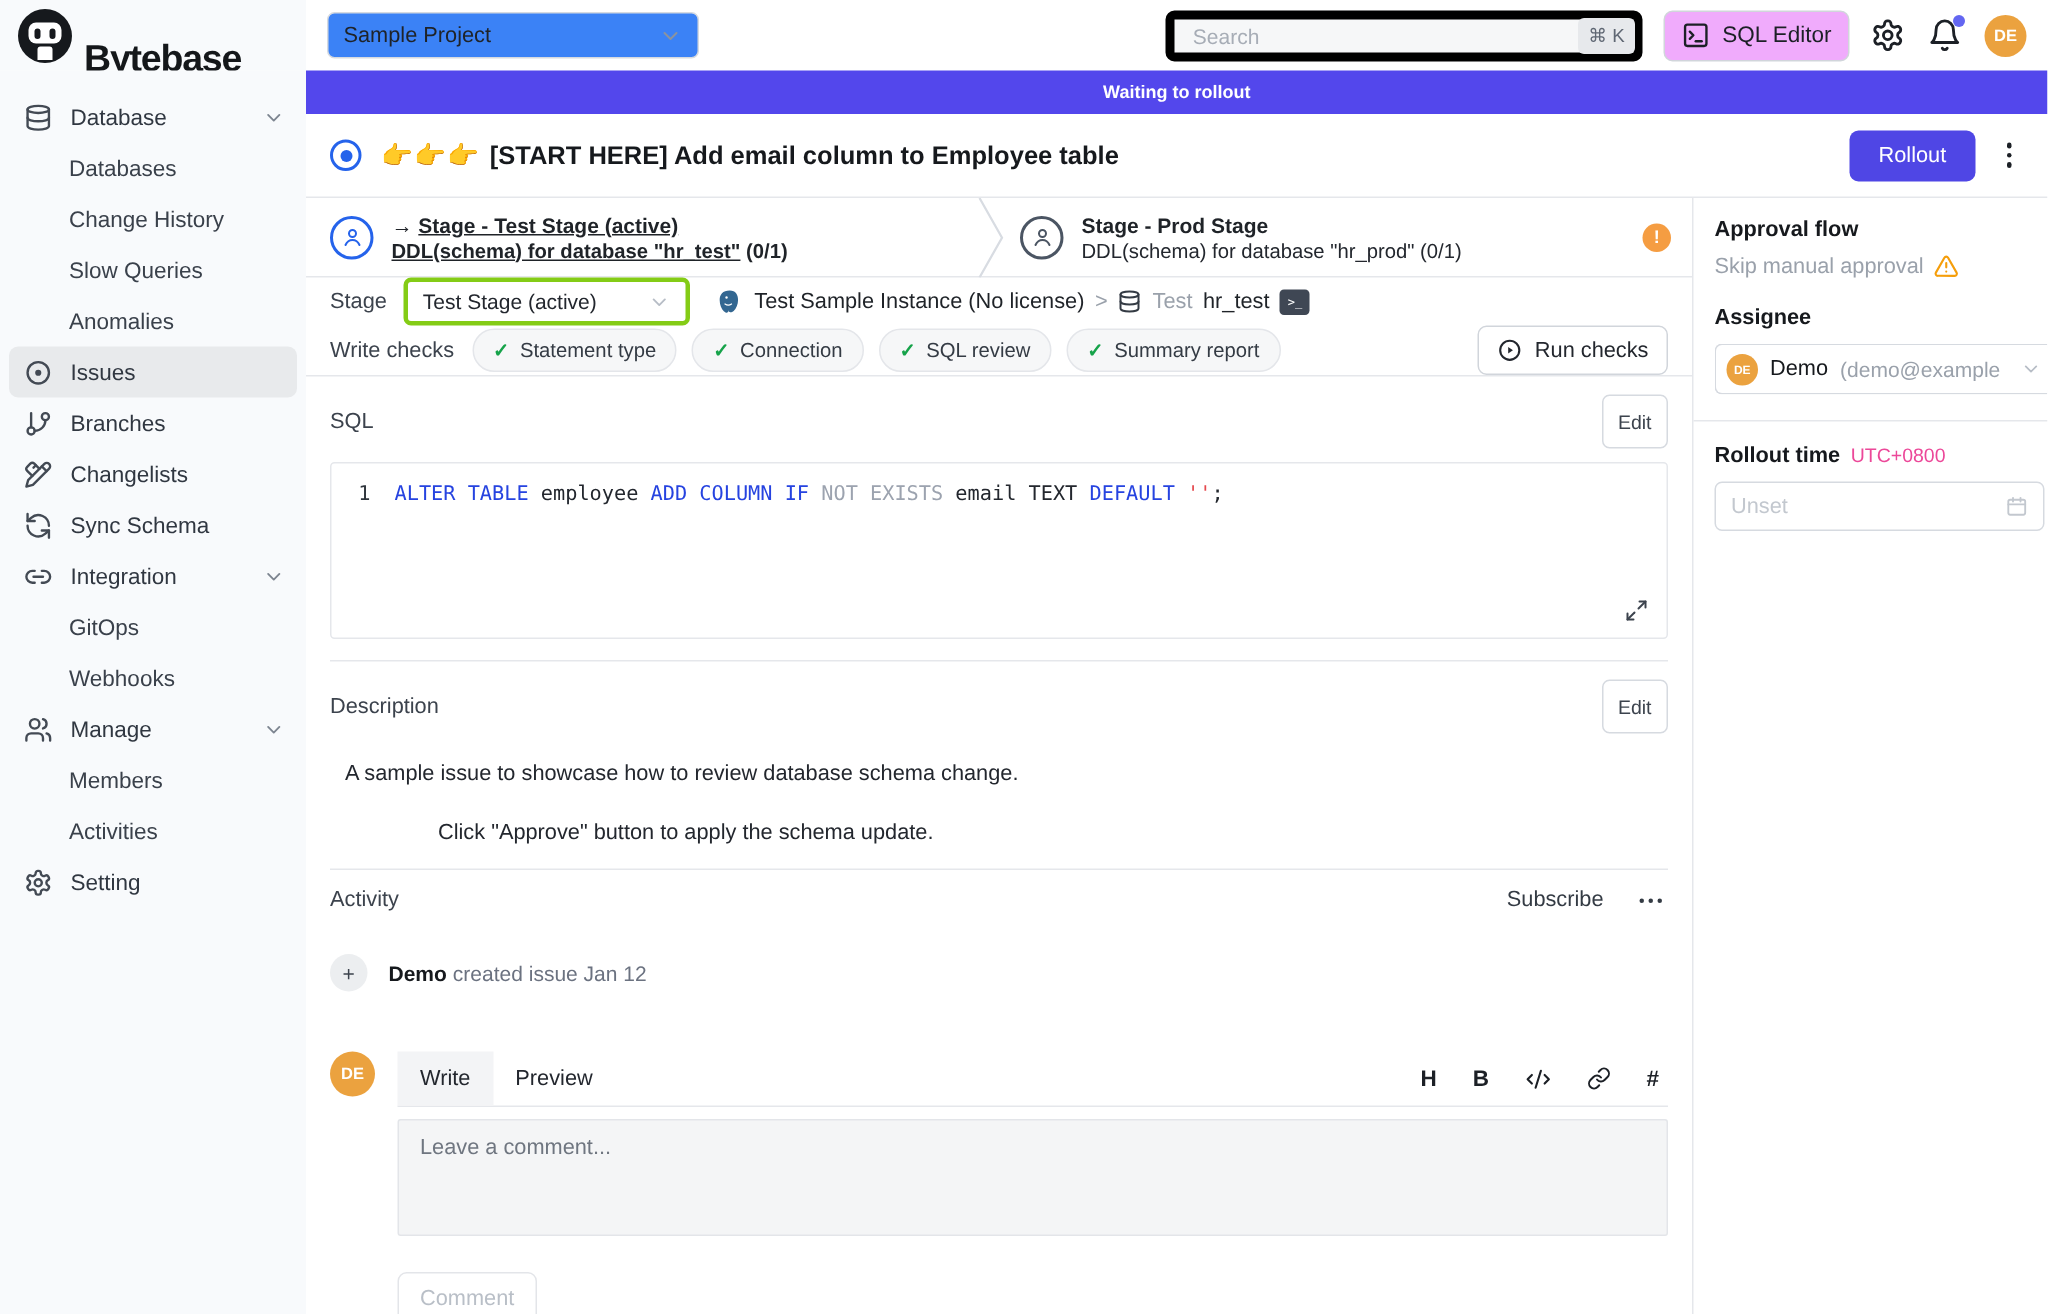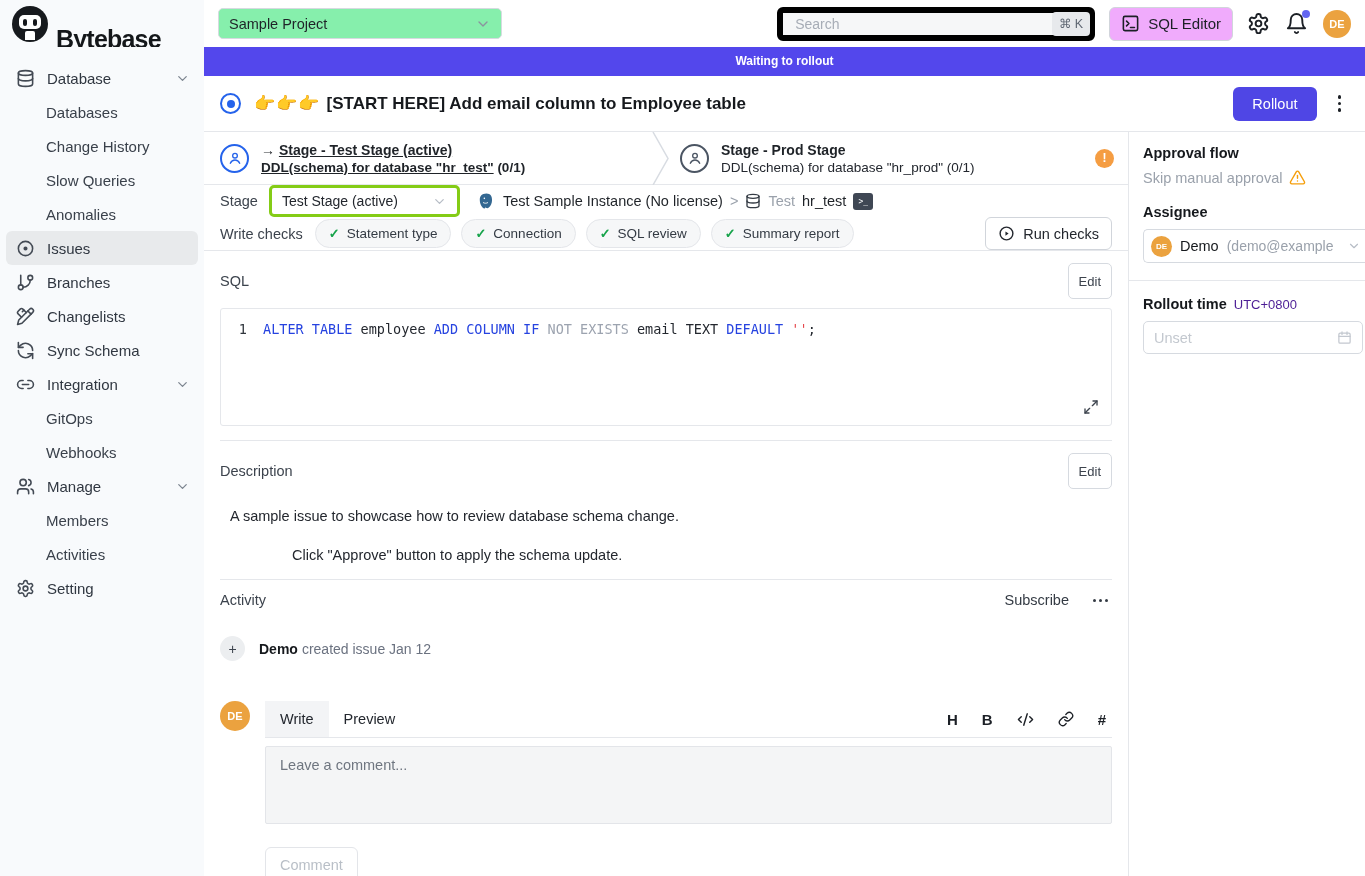--- a/index.html
+++ b/index.html
@@ -10,22 +10,22 @@
 
   
   .header { display:flex; height:47px; }
   .logo-area { width:204px; background:#f8fafc; display:flex; align-items:center; gap:8px; padding-left:12px; }
   .logo-mark { width:36px; height:36px; border-radius:50%; background:#16191d; position:relative; overflow:hidden; flex:0 0 auto; }
   .logo-face { position:absolute; left:7px; top:9px; width:22px; height:14px; background:#fff; border-radius:5px; }
   .logo-eye { position:absolute; top:4px; width:4px; height:7px; background:#16191d; border-radius:2px; }
   .logo-body { position:absolute; left:13px; top:25px; width:10px; height:9px; background:#fff; border-radius:2px 2px 0 0; }
   .logo-text { font-size:25px; font-weight:800; letter-spacing:-0.8px; color:#14171a;margin-top:32px; }
   .topbar { flex:1; display:flex; align-items:center; padding:0 14px; gap:14px; background:#fff; }
-  .proj-select { width:284px; height:31px; border:1px solid #d6dae0; border-radius:5px; display:flex; align-items:center;
-    padding:0 10px; font-size:14.5px; color:#1f2328; background:#86efac; }
+  .proj-select { width:248px; height:31px; border:1px solid #d6dae0; border-radius:5px; display:flex; align-items:center;
+    padding:0 10px; font-size:14.5px; color:#1f2328; background:#3b82f6; }
   .proj-select .chev { margin-left:auto; color:#8b939e; }
   .top-right { margin-left:auto; display:flex; align-items:center; gap:14px; }
   .search-wrap { position:relative; }
   .search-input { width:318px; height:34px; background:#f6f7f8; border:6px solid #000000; border-radius:6px;
     padding:0 64px 0 12px; font-size:14px; color:#1f2328; font-family:"Liberation Sans",sans-serif; outline:none; }
   .search-input::placeholder { color:#a7adb6; }
   .kbd { position:absolute; right:5px; top:5px; height:24px; background:#e7e9ec; border-radius:4px; color:#5f6773;
     font-size:12.5px; display:flex; align-items:center; padding:0 7px; }
   .sqleditor-btn { height:34px; border:1px solid #d1d5db; border-radius:6px; background:#f0abfc; display:flex;
     align-items:center; gap:8px; padding:0 11px; font-size:15px; color:#1c2026; cursor:pointer; }
@@ -152,21 +152,21 @@
   .rp-assignee-title { margin-top:18px; }
   .assignee-select { margin-top:9px; height:34px; border:1px solid #d6dae0; border-radius:5px 0 0 5px; border-right:none;
     display:flex; align-items:center; gap:8px; padding:0 4px 0 7px; cursor:pointer; overflow:hidden; }
   .mini-avatar { width:21px; height:21px; border-radius:50%; background:#eba23f; color:#fff; font-size:8px; font-weight:700;
     display:flex; align-items:center; justify-content:center; flex:0 0 auto; }
   .assignee-name { font-size:14.5px; color:#16191d; white-space:nowrap; }
   .assignee-email { font-size:14px; color:#9aa1ab; white-space:nowrap; overflow:hidden; flex:1; }
   .assignee-select .chev { color:#b7bdc6; flex:0 0 auto; margin-left:-6px; }
   .rp-divider { border-top:1px solid #e5e7eb; margin:17px 0 0 -14px; }
   .rp-rollout { margin-top:15px; display:flex; align-items:baseline; gap:7px; }
-  .tz { font-size:13px; color:#4c1d95; font-weight:400;text-align:right; }
+  .tz { font-size:13px; color:#ec4899; font-weight:400;text-align:right; }
   .unset-input { margin-top:9px; height:33px; border:1px solid #d6dae0; border-radius:5px; display:flex; align-items:center;
     padding:0 10px; margin-right:2px;gap:11px; }
   .unset-input span { flex:1; font-size:14.5px; color:#c3c8cf; }
   .unset-input svg { color:#c3c8cf; }
 </style>
 </head>
 <body>
 
 <div class="header">
   <div class="logo-area">

